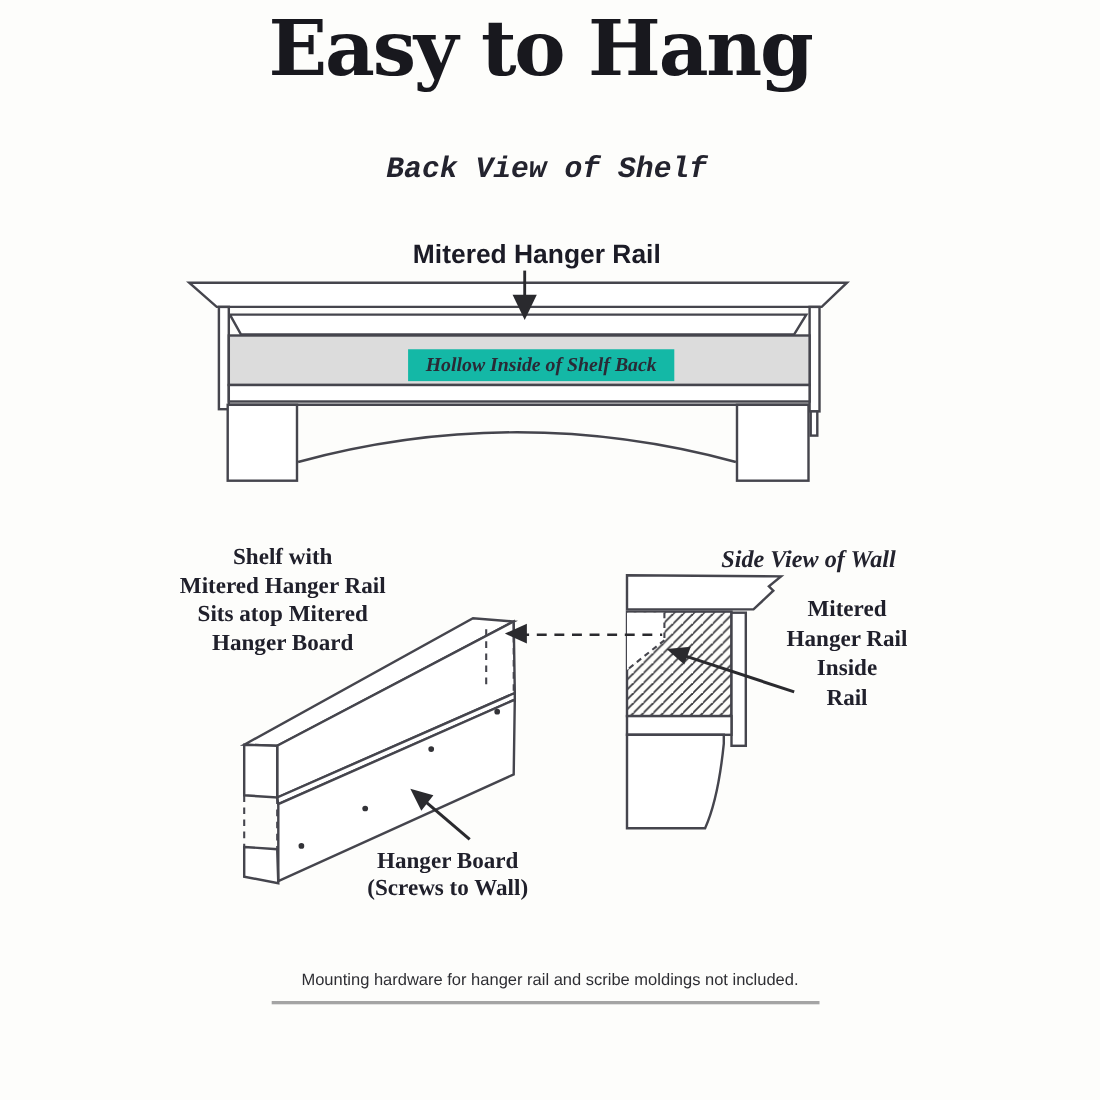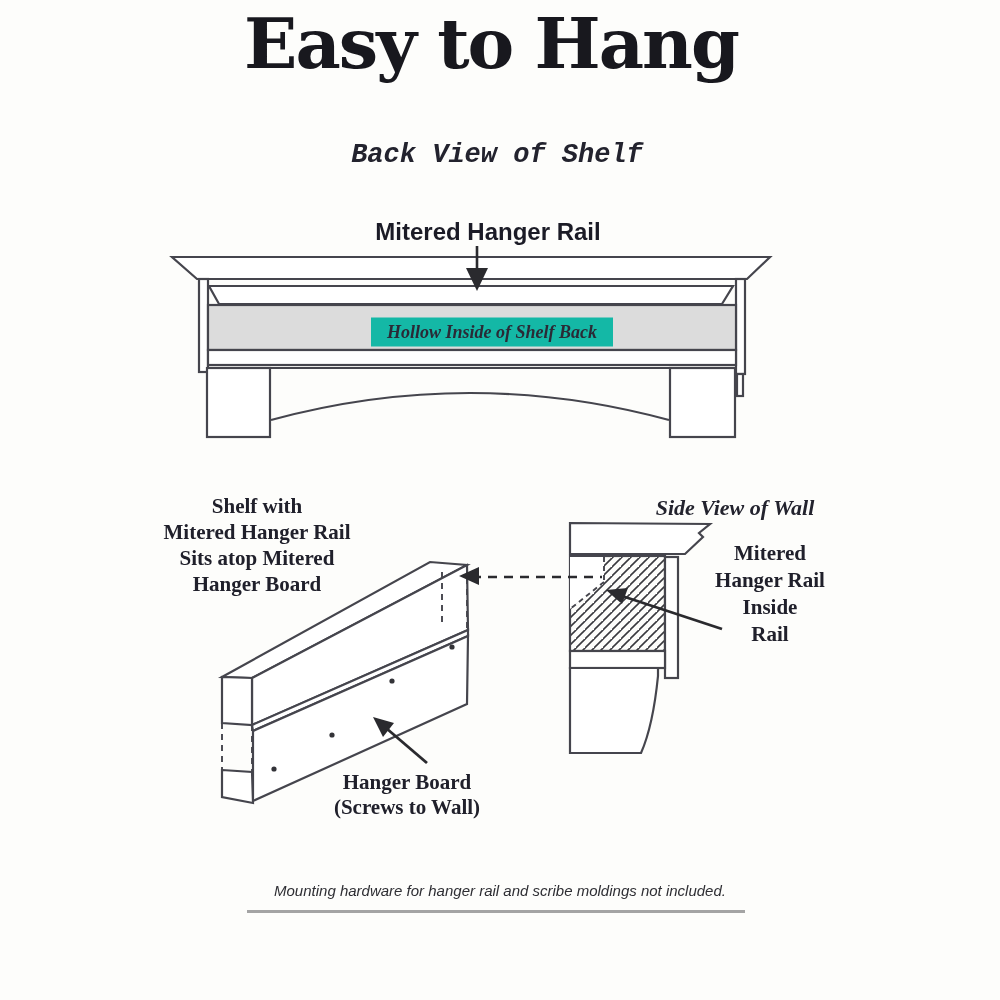--- a/index.html
+++ b/index.html
@@ -37,21 +37,21 @@
   .hollow-box{
     background:#14b8a6;
     font-family:"Liberation Serif", serif;
     font-weight:bold;font-style:italic;font-size:18px;color:#2a2a36;
     padding:4px 16px;
     transform:translate(-50%,-50%);
     white-space:nowrap;
   }
   .note-italic{
     font-family:"Liberation Sans", sans-serif;
-    font-style:italic;font-size:15px;color:#2e2e33;text-align:center;
+    font-size:15px;color:#2e2e33;text-align:center;
   }
   .footer-text{
     font-family:"Liberation Sans", sans-serif;
     font-weight:bold;font-size:16px;line-height:20px;
     letter-spacing:-0.3px;color:#0f0f12;
   }
   .rule{
     position:absolute;height:3px;background:#949494;opacity:0.85;
   }
   svg{position:absolute;left:0;top:0;z-index:1;}

